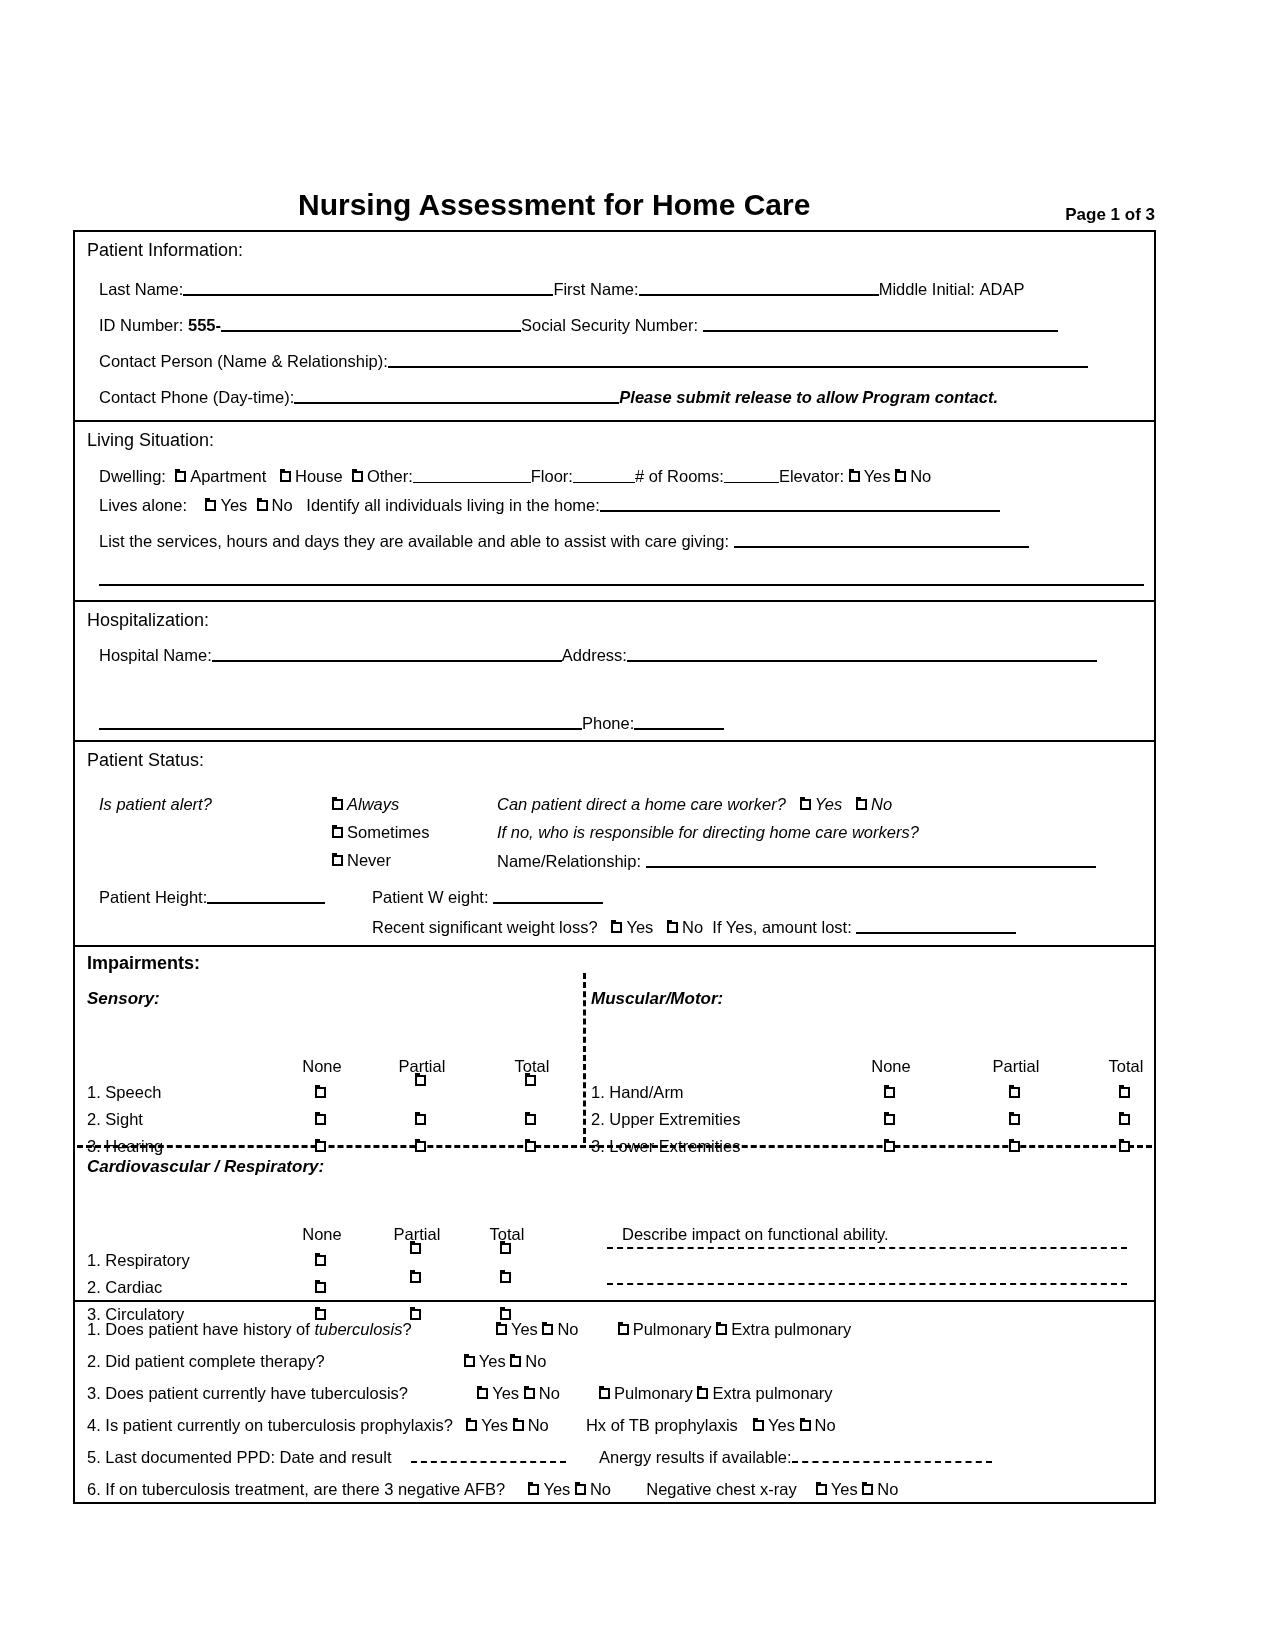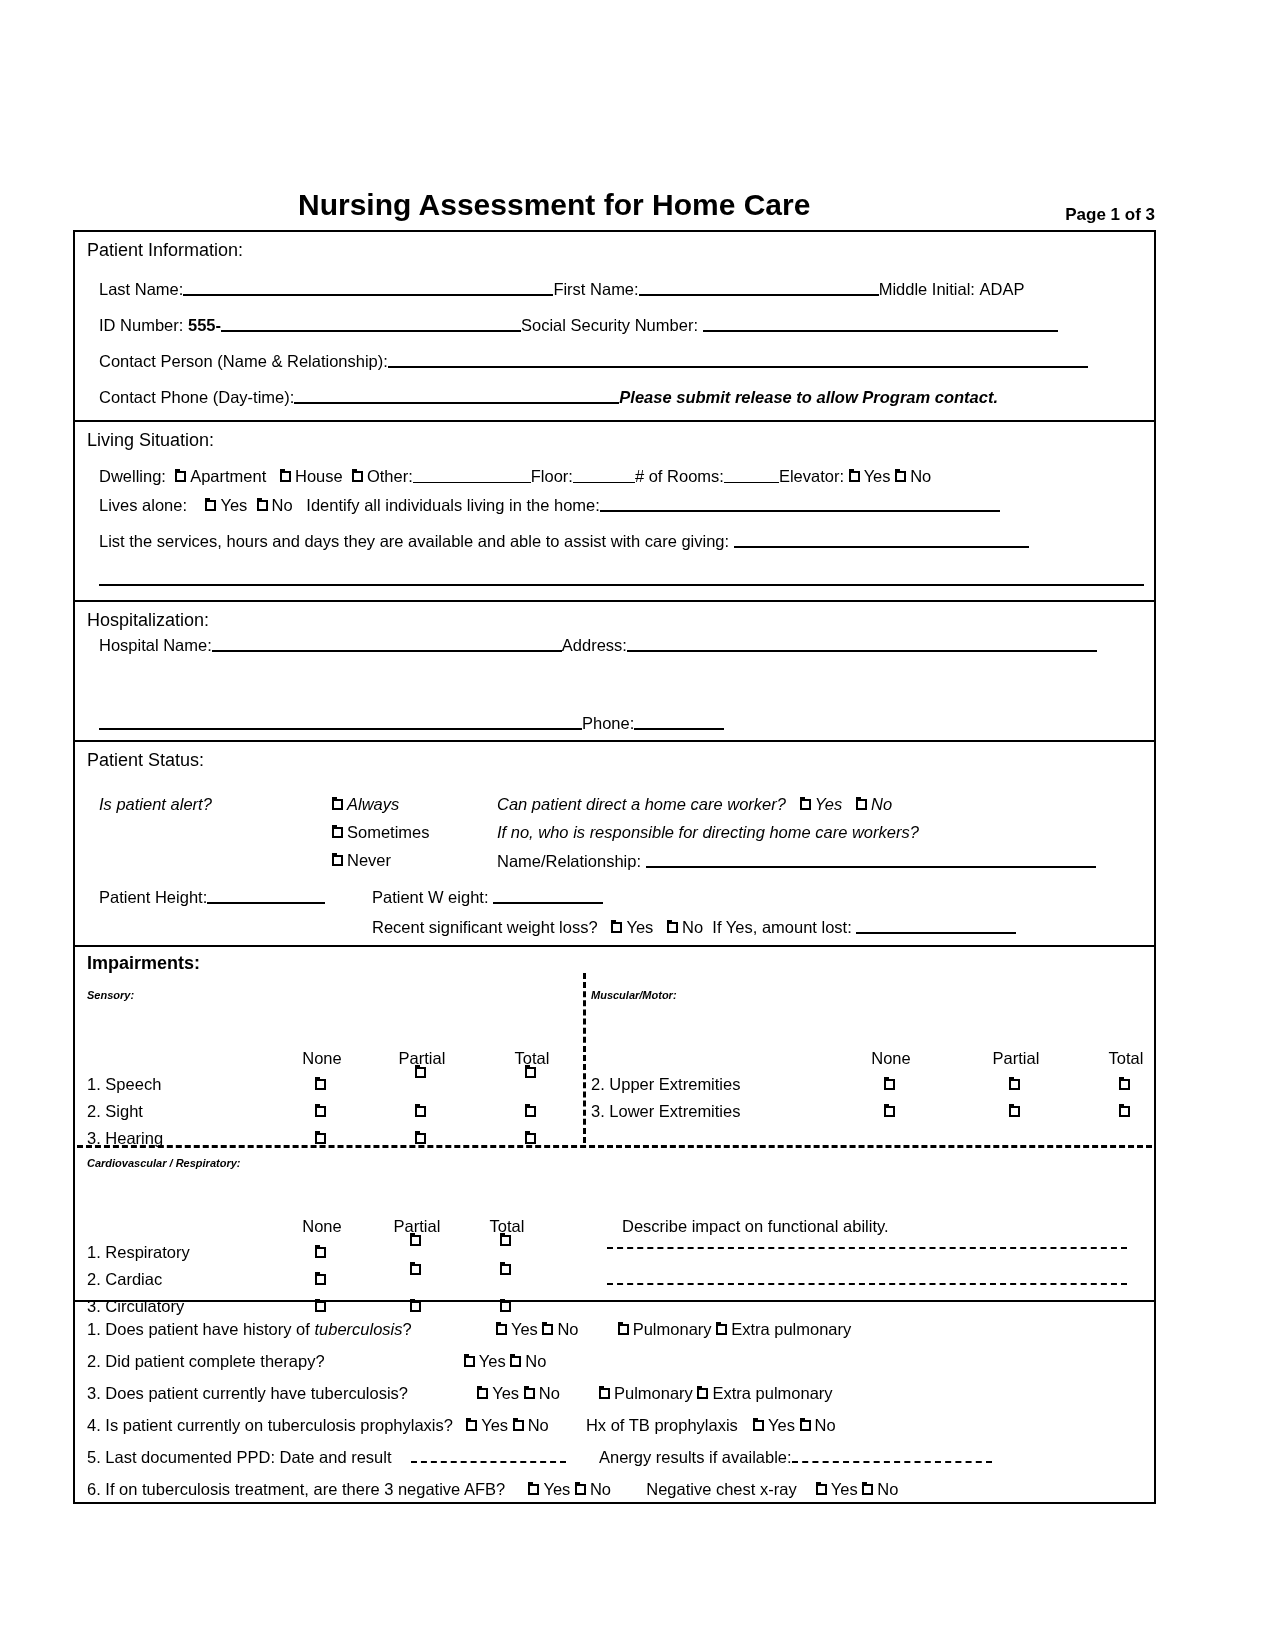--- a/index.html
+++ b/index.html
@@ -138,21 +138,21 @@
 
   
   #sec-living { height: 180px; }
   #sec-living .r1 { position:absolute; left:12px; top:46px; }
   #sec-living .r2 { position:absolute; left:12px; top:74px; }
   #sec-living .r3 { position:absolute; left:12px; top:110px; }
   #sec-living .r4 { position:absolute; left:12px; top:148px; }
 
   
   #sec-hosp { height: 140px; }
-  #sec-hosp .r1 { position:absolute; left:12px; top:34px; }
+  #sec-hosp .r1 { position:absolute; left:12px; top:44px; }
   #sec-hosp .r2 { position:absolute; left:12px; top:80px; }
   #sec-hosp .r3 { position:absolute; left:12px; top:112px; }
 
   
   #sec-status { height: 205px; }
   #sec-status .col-a { position:absolute; left:12px; }
   #sec-status .col-b { position:absolute; left:245px; }
   #sec-status .col-c { position:absolute; left:410px; }
   #sec-status .sr1 { top:54px;font-style:italic; }
   #sec-status .sr2 { top:82px; }
@@ -175,21 +175,21 @@
     border-left: 3px dashed #000;
   }
   .divider-h {
     position:absolute;
     left:2px;
     top:198px;
     width:1075px;
     height:0;
     border-top: 3px dashed #000;
   }
-  .sub-head { font-size:11px; font-weight:bold; font-style:italic; }
+  .sub-head { font-size:17px; font-weight:bold; font-style:italic; }
   .imp-table { position:relative; margin-top:6px; font-size:16.5px; }
   .imp-colhead { position:relative; height:26px;margin-top:48px; }
   .imp-row { position:relative; height:27px; }
   .imp-label { position:absolute; left:0; }
   .ch-none, .ch-part, .ch-tot { position:absolute; text-align:center; }
 
   
   .imp-left  .ch-none { left:215px; width:40px; }
   .imp-left  .ch-part { left:310px; width:50px; }
   .imp-left  .ch-tot  { left:425px; width:40px; }
@@ -346,20 +346,26 @@
 
       <div class="imp-right">
         <div class="sub-head">Muscular/Motor:</div>
         <div class="imp-table">
           <div class="imp-colhead">
             <span class="ch-none">None</span>
             <span class="ch-part">Partial</span>
             <span class="ch-tot">Total</span>
           </div>
           <div class="imp-row">
+            <span class="imp-label">1. Hand/Arm</span>
+            <span class="ch-none"><span class="cb"></span></span>
+            <span class="ch-part"><span class="cb"></span></span>
+            <span class="ch-tot"><span class="cb"></span></span>
+          </div>
+          <div class="imp-row">
             <span class="imp-label">2. Upper Extremities</span>
             <span class="ch-none"><span class="cb"></span></span>
             <span class="ch-part"><span class="cb"></span></span>
             <span class="ch-tot"><span class="cb"></span></span>
           </div>
           <div class="imp-row">
             <span class="imp-label">3. Lower Extremities</span>
             <span class="ch-none"><span class="cb"></span></span>
             <span class="ch-part"><span class="cb"></span></span>
             <span class="ch-tot"><span class="cb"></span></span>

